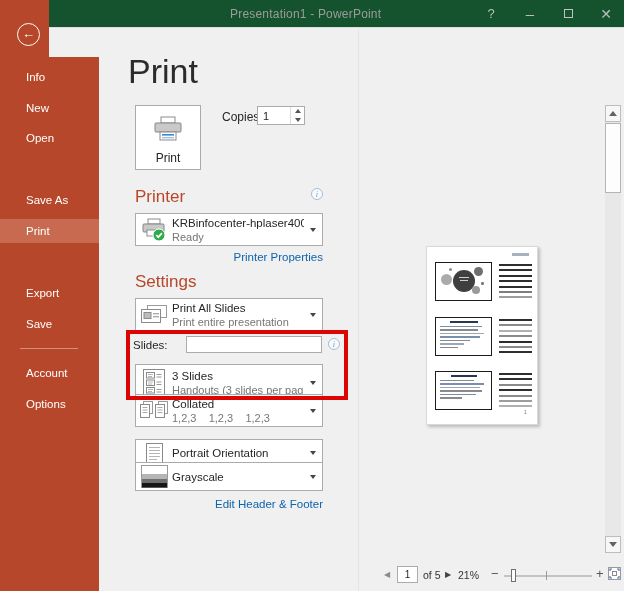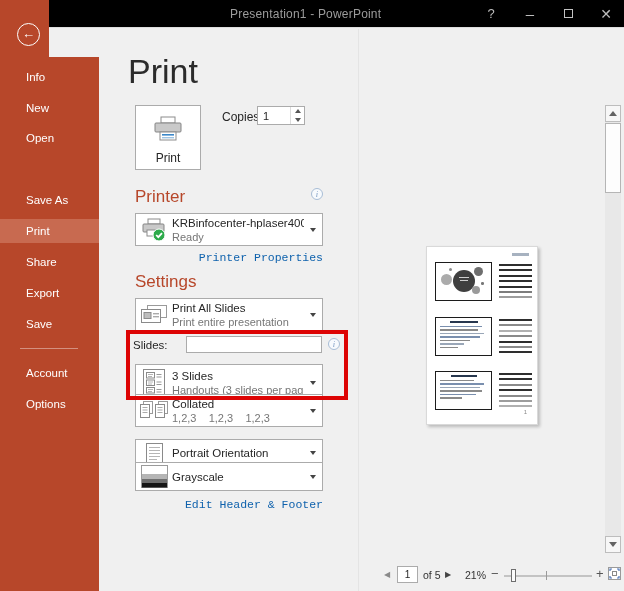--- a/index.html
+++ b/index.html
@@ -1,20 +1,20 @@
 <!DOCTYPE html>
 <html><head>
 <meta charset="utf-8">
 <style>
   * { margin:0; padding:0; box-sizing:border-box; }
   body { font-family:"Liberation Sans", sans-serif; background:#d8d8d8; }
   .app { position:relative; width:624px; height:591px; background:#f0f0f0; overflow:hidden; }
 
   
-  .titlebar { position:absolute; left:0; top:0; width:624px; height:28px; background:#000000; border-bottom:1px solid #dedede; }
+  .titlebar { position:absolute; left:0; top:0; width:624px; height:28px; background:#14532d; border-bottom:1px solid #dedede; }
   .tb-title { position:absolute; left:230px; top:7px; font-size:12px; color:#9c9c9c; letter-spacing:.2px; }
   .tb-btn { position:absolute; top:4px; width:26px; height:20px; text-align:center; line-height:20px; color:#bdbdbd; font-size:13px; }
   .tb-help { left:478px; } .tb-min { left:517px; font-size:15px; } .tb-max { left:555px; } .tb-close { left:593px; font-size:14px; }
   .maxbox { display:inline-block; width:9px; height:9px; border:1.5px solid #c2c2c2; margin-top:5px; }
 
   
   .corner-block { position:absolute; left:0; top:0; width:49px; height:57px; background:#b7472a; }
   .sidebar { position:absolute; left:0; top:57px; width:99px; height:534px; background:#b7472a; }
   .back-btn { position:absolute; left:17px; top:23px; width:23px; height:23px; border:1.6px solid #fff; border-radius:50%; color:#fff; text-align:center; line-height:20px; font-size:13px; font-weight:bold; cursor:pointer; }
   .side-item { position:absolute; left:0; width:99px; height:24px; line-height:24px; padding-left:26px; color:#fff; font-size:11.5px; cursor:pointer; }
@@ -38,21 +38,21 @@
   .info-icon { position:absolute; width:12px; height:12px; border:1px solid #a8bdd6; border-radius:50%; color:#7e9cc4; font-size:8.5px; text-align:center; line-height:11px; font-style:italic; font-family:"Liberation Serif", serif; cursor:pointer; background:#f7fafd; }
 
   .dd { position:absolute; left:135px; width:188px; background:#fff; border:1px solid #ababab; display:flex; align-items:center; cursor:pointer; }
   .dd .ic { flex:0 0 36px; display:flex; justify-content:center; }
   .dd .txt { flex:1; overflow:hidden; }
   .dd .l1 { font-size:11.5px; color:#262626; white-space:pre; }
   .dd .l2 { font-size:11px; color:#767676; margin-top:2px; white-space:pre; }
   .dd .caret { flex:0 0 18px; display:flex; justify-content:center; }
   .caret-tri { width:0; height:0; border-left:3.5px solid transparent; border-right:3.5px solid transparent; border-top:4.5px solid #444; }
 
-  .link { position:absolute; font-size:11.5px; color:#0f62ad; cursor:pointer;font-family:Liberation Mono, monospace; }
+  .link { position:absolute; font-size:11.5px; color:#0f62ad; cursor:pointer; }
 
   .slides-label { position:absolute; left:133px; top:339px; font-size:11.5px; color:#262626; }
   .slides-input { position:absolute; left:186px; top:336px; width:136px; height:17px; border:1px solid #ababab; background:#fff; font-size:11px; padding:0 4px; outline:0; font-family:inherit; }
 
   .red-box { position:absolute; left:126px; top:330px; width:222px; height:70px; border:4px solid #dd0404; pointer-events:none; z-index:50; }
 
   .panel-divider { position:absolute; left:358px; top:29px; width:1px; height:562px; background:#e4e4e4; }
 
   
   .preview-page { position:absolute; left:426px; top:246px; width:112px; height:179px; background:#fff; border:1px solid #d9d9d9; box-shadow:2px 2px 3px rgba(0,0,0,.22); }
@@ -73,21 +73,21 @@
   .sb-up { top:105px; } .sb-dn { top:536px; }
   .sb-thumb { position:absolute; left:605px; top:123px; width:16px; height:70px; background:#fdfdfd; border:1px solid #b5b5b5; cursor:pointer; }
   .sb-tri-up { width:0;height:0;border-left:4px solid transparent;border-right:4px solid transparent;border-bottom:5px solid #636363; }
   .sb-tri-dn { width:0;height:0;border-left:4px solid transparent;border-right:4px solid transparent;border-top:5px solid #636363; }
 
   
   .statusbar { position:absolute; left:360px; top:562px; width:264px; height:29px; }
   .nav-arrow { position:absolute; top:8px; font-size:8px; cursor:pointer; }
   .page-input { position:absolute; left:37px; top:4px; width:21px; height:17px; border:1px solid #ababab; text-align:center; font-size:10px; color:#262626; outline:0; font-family:inherit; background:#fff; }
   .of-label { position:absolute; left:63px; top:7px; font-size:10.5px; color:#333; }
-  .zoom-label { position:absolute; left:105px; top:7px; font-size:10.5px; color:#333; }
+  .zoom-label { position:absolute; left:98px; top:7px; font-size:10.5px; color:#333; }
   .zoom-btn { position:absolute; top:4px; font-size:13px; color:#555; cursor:pointer; }
   .slider-track { position:absolute; left:144px; top:13px; width:88px; height:2px; background:#c3c3c3; cursor:pointer; }
   .slider-tick { position:absolute; left:186px; top:9px; width:1px; height:9px; background:#9a9a9a; }
   .slider-thumb { position:absolute; left:151px; top:7px; width:5px; height:13px; background:#fbfbfb; border:1px solid #6e6e6e; cursor:pointer; }
   .fit-btn { position:absolute; left:247px; top:4px; width:15px; height:15px; cursor:pointer; }
 </style>
 </head>
 <body>
 
 <div class="app">
@@ -102,21 +102,20 @@
 
   <div class="corner-block">
     <div class="back-btn"><span>←</span></div>
   </div>
   <div class="sidebar"></div>
   <div class="side-item" style="top:65px">Info</div>
   <div class="side-item" style="top:96px">New</div>
   <div class="side-item" style="top:126px">Open</div>
   <div class="side-item" style="top:188px">Save As</div>
   <div class="side-item active" style="top:219px">Print</div>
-  <div class="side-item" style="top:250px">Share</div>
   <div class="side-item" style="top:281px">Export</div>
   <div class="side-item" style="top:312px">Save</div>
   <div class="side-divider" style="top:348px"></div>
   <div class="side-item" style="top:392px">Options</div>
   <div class="side-item" style="top:361px">Account</div>
 
   <div class="page-title">Print</div>
 
   <div class="print-btn">
     <div style="margin-top:10px">

